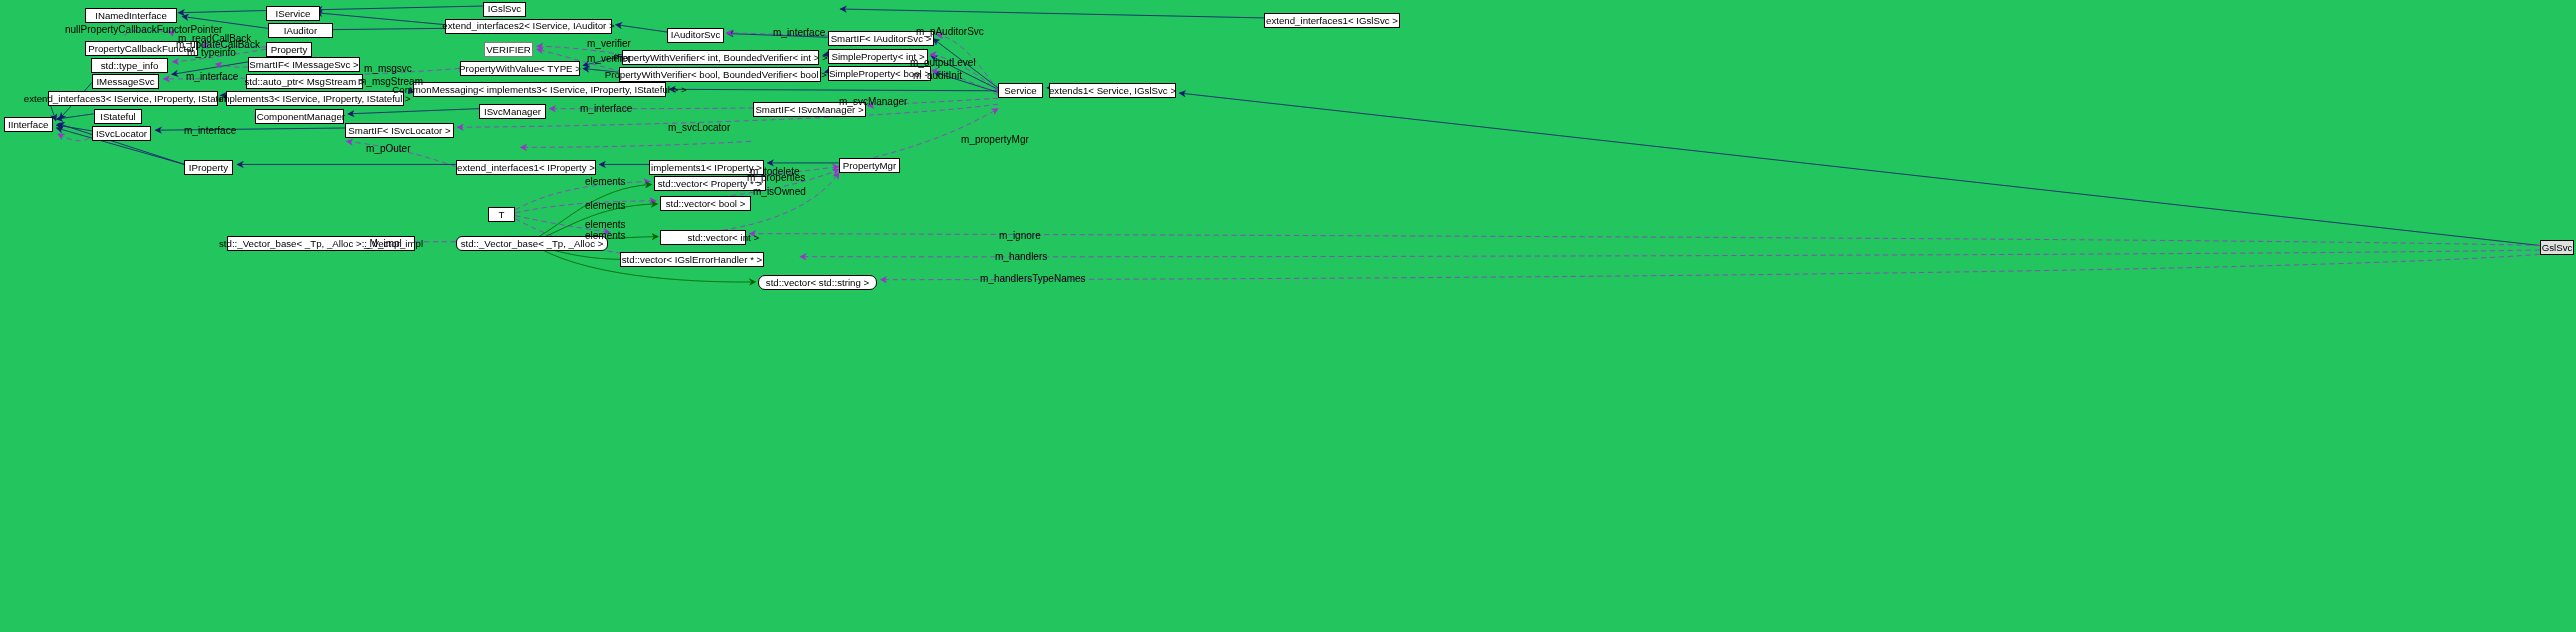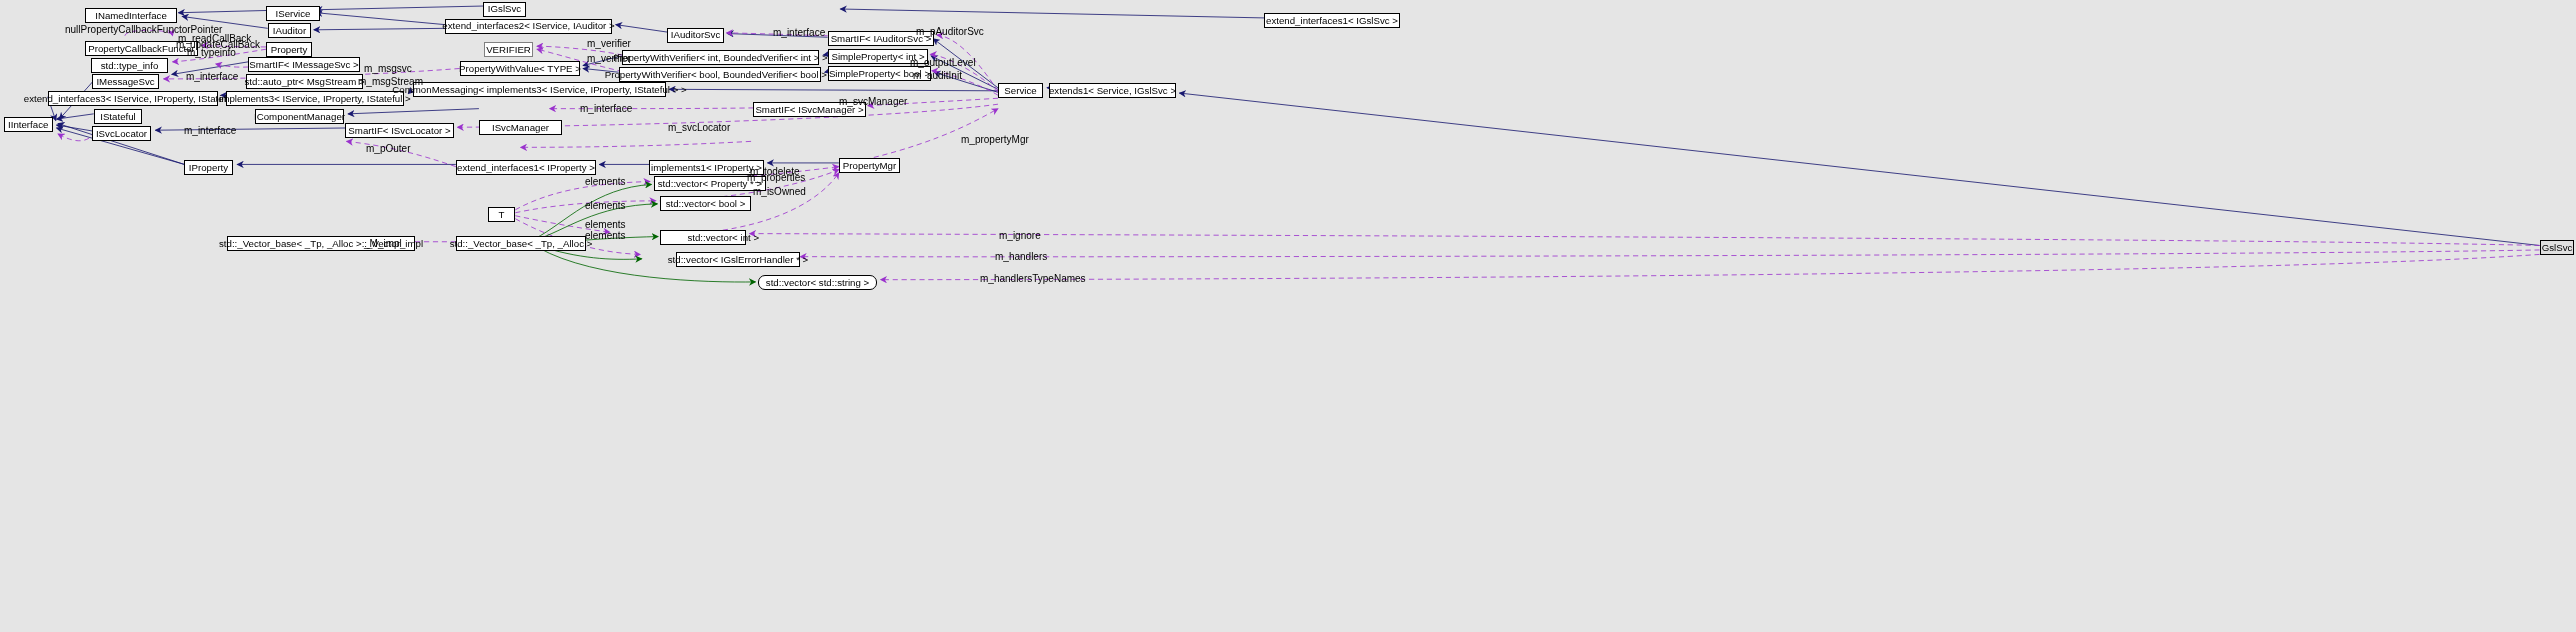--- a/index.html
+++ b/index.html
@@ -1,20 +1,20 @@
 <!DOCTYPE html>
 <html style="font-size:12px"><head>
 <meta charset="utf-8">
 <style>
   html,body{margin:0;padding:0;background:#ffffff;}
   #canvas{
     position:relative;
     width:2576px;
     height:633px;
-    background:#e5e5e5;
+    background:#22c55e;
     font-family:"Liberation Sans","DejaVu Sans",sans-serif;
     overflow:hidden;
   }
   svg.edges{
     position:absolute;
     left:0;top:0;
     width:2576px;height:633px;
     pointer-events:none;
   }
   .node{
@@ -138,21 +138,21 @@
       <path d="M722,330 C780,348 820,350 863,348"></path>
       <path d="M724,333 C800,376 950,380 1016,379"></path>
     </g>
   </svg>
 
 <div class="node" style="left: 85px; top: 8.2px; width: 92px;">INamedInterface</div>
     <div class="node" style="left: 266px; top: 6px; width: 54px;">IService</div>
     <div class="node" style="left: 483px; top: 1.5px; width: 43px;">IGslSvc</div>
     <div class="node" style="left: 445px; top: 18.6px; width: 167px;">extend_interfaces2&lt; IService, IAuditor &gt;</div>
     <div class="node" style="left: 1264px; top: 13.4px; width: 136px;">extend_interfaces1&lt; IGslSvc &gt;</div>
-    <div class="node" style="left: 268px; top: 23px; width: 43px;">IAuditor</div>
+    <div class="node" style="left: 268px; top: 23px; width: 65px;">IAuditor</div>
     <div class="node" style="left: 667px; top: 27.5px; width: 57px;">IAuditorSvc</div>
     <div class="node" style="left: 828px; top: 31px; width: 106px;">SmartIF&lt; IAuditorSvc &gt;</div>
     <div class="node" style="left: 85px; top: 41px; width: 113px;">PropertyCallbackFunctor</div>
     <div class="node" style="left: 266px; top: 42px; width: 46px;">Property</div>
     <div class="node grey" style="left: 484px; top: 42px; width: 49px;">VERIFIER</div>
     <div class="node" style="left: 622px; top: 50px; width: 197px;">PropertyWithVerifier&lt; int, BoundedVerifier&lt; int &gt; &gt;</div>
     <div class="node" style="left: 828px; top: 49px; width: 100px;">SimpleProperty&lt; int &gt;</div>
     <div class="node" style="left: 91px; top: 58px; width: 77px;">std::type_info</div>
     <div class="node" style="left: 248px; top: 57px; width: 112px;">SmartIF&lt; IMessageSvc &gt;</div>
     <div class="node" style="left: 460px; top: 61px; width: 120px;">PropertyWithValue&lt; TYPE &gt;</div>
@@ -161,35 +161,35 @@
     <div class="node" style="left: 92px; top: 74px; width: 67px;">IMessageSvc</div>
     <div class="node" style="left: 246px; top: 74px; width: 117px;">std::auto_ptr&lt; MsgStream &gt;</div>
     <div class="node" style="left: 998px; top: 83px; width: 45px;">Service</div>
     <div class="node" style="left: 1049px; top: 83px; width: 127px;">extends1&lt; Service, IGslSvc &gt;</div>
     <div class="node" style="left: 48px; top: 91px; width: 170px;">extend_interfaces3&lt; IService, IProperty, IStateful &gt;</div>
     <div class="node" style="left: 226px; top: 91px; width: 178px;">implements3&lt; IService, IProperty, IStateful &gt;</div>
     <div class="node" style="left: 413px; top: 82px; width: 253px;">CommonMessaging&lt; implements3&lt; IService, IProperty, IStateful &gt; &gt;</div>
     <div class="node" style="left: 3.7px; top: 117px; width: 49px;">IInterface</div>
     <div class="node" style="left: 94px; top: 109px; width: 48px;">IStateful</div>
     <div class="node" style="left: 255px; top: 109px; width: 89px;">IComponentManager</div>
-    <div class="node" style="left: 479px; top: 104px; width: 83px; margin-top: 16px;">ISvcManager</div>
+    <div class="node" style="left: 479px; top: 104px; width: 67px;">ISvcManager</div>
     <div class="node" style="left: 753px; top: 102px; width: 113px;">SmartIF&lt; ISvcManager &gt;</div>
     <div class="node" style="left: 92px; top: 126px; width: 59px;">ISvcLocator</div>
     <div class="node" style="left: 345px; top: 123px; width: 109px;">SmartIF&lt; ISvcLocator &gt;</div>
     <div class="node" style="left: 184px; top: 160px; width: 49px;">IProperty</div>
     <div class="node" style="left: 456px; top: 160px; width: 140px;">extend_interfaces1&lt; IProperty &gt;</div>
     <div class="node" style="left: 649px; top: 160px; width: 115px;">implements1&lt; IProperty &gt;</div>
     <div class="node" style="left: 839px; top: 158px; width: 61px;">PropertyMgr</div>
     <div class="node" style="left: 654px; top: 176px; width: 112px;">std::vector&lt; Property * &gt;</div>
     <div class="node" style="left: 660px; top: 196px; width: 91px;">std::vector&lt; bool &gt;</div>
     <div class="node" style="left: 488px; top: 207px; width: 27px;">T</div>
     <div class="node" style="left: 660px; top: 230px; width: 86px; padding-left: 45px;">std::vector&lt; int &gt;</div>
     <div class="node" style="left: 227px; top: 236px; width: 188px;">std::_Vector_base&lt; _Tp, _Alloc &gt;::_Vector_impl</div>
-    <div class="node" style="left: 456px; top: 236px; width: 130px;">std::_Vector_base&lt; _Tp, _Alloc &gt;</div>
-    <div class="node" style="left: 676px; top: 252px; width: 124px;">std::vector&lt; IGslErrorHandler * &gt;</div>
+    <div class="node" style="left: 456px; top: 236px; width: 152px; border-radius: 6px;">std::_Vector_base&lt; _Tp, _Alloc &gt;</div>
+    <div class="node" style="left: 620px; top: 252px; width: 144px;">std::vector&lt; IGslErrorHandler * &gt;</div>
     <div class="node focus" style="left: 2540px; top: 240px; width: 34px;">GslSvc</div>
     <div class="node" style="left: 758px; top: 275px; width: 119px; border-radius: 7px;">std::vector&lt; std::string &gt;</div>
     <div class="elabel" style="left: 65px; top: 24.5px;">nullPropertyCallbackFunctorPointer</div>
     <div class="elabel" style="left: 178px; top: 34px;">m_readCallBack</div>
     <div class="elabel" style="left: 176px; top: 40px;">m_updateCallBack</div>
     <div class="elabel" style="left: 187px; top: 48px;">m_typeinfo</div>
     <div class="elabel" style="left: 186px; top: 72px;">m_interface</div>
     <div class="elabel" style="left: 364px; top: 64px;">m_msgsvc</div>
     <div class="elabel" style="left: 358px; top: 77px;">m_msgStream</div>
     <div class="elabel" style="left: 587px; top: 39px;">m_verifier</div>

